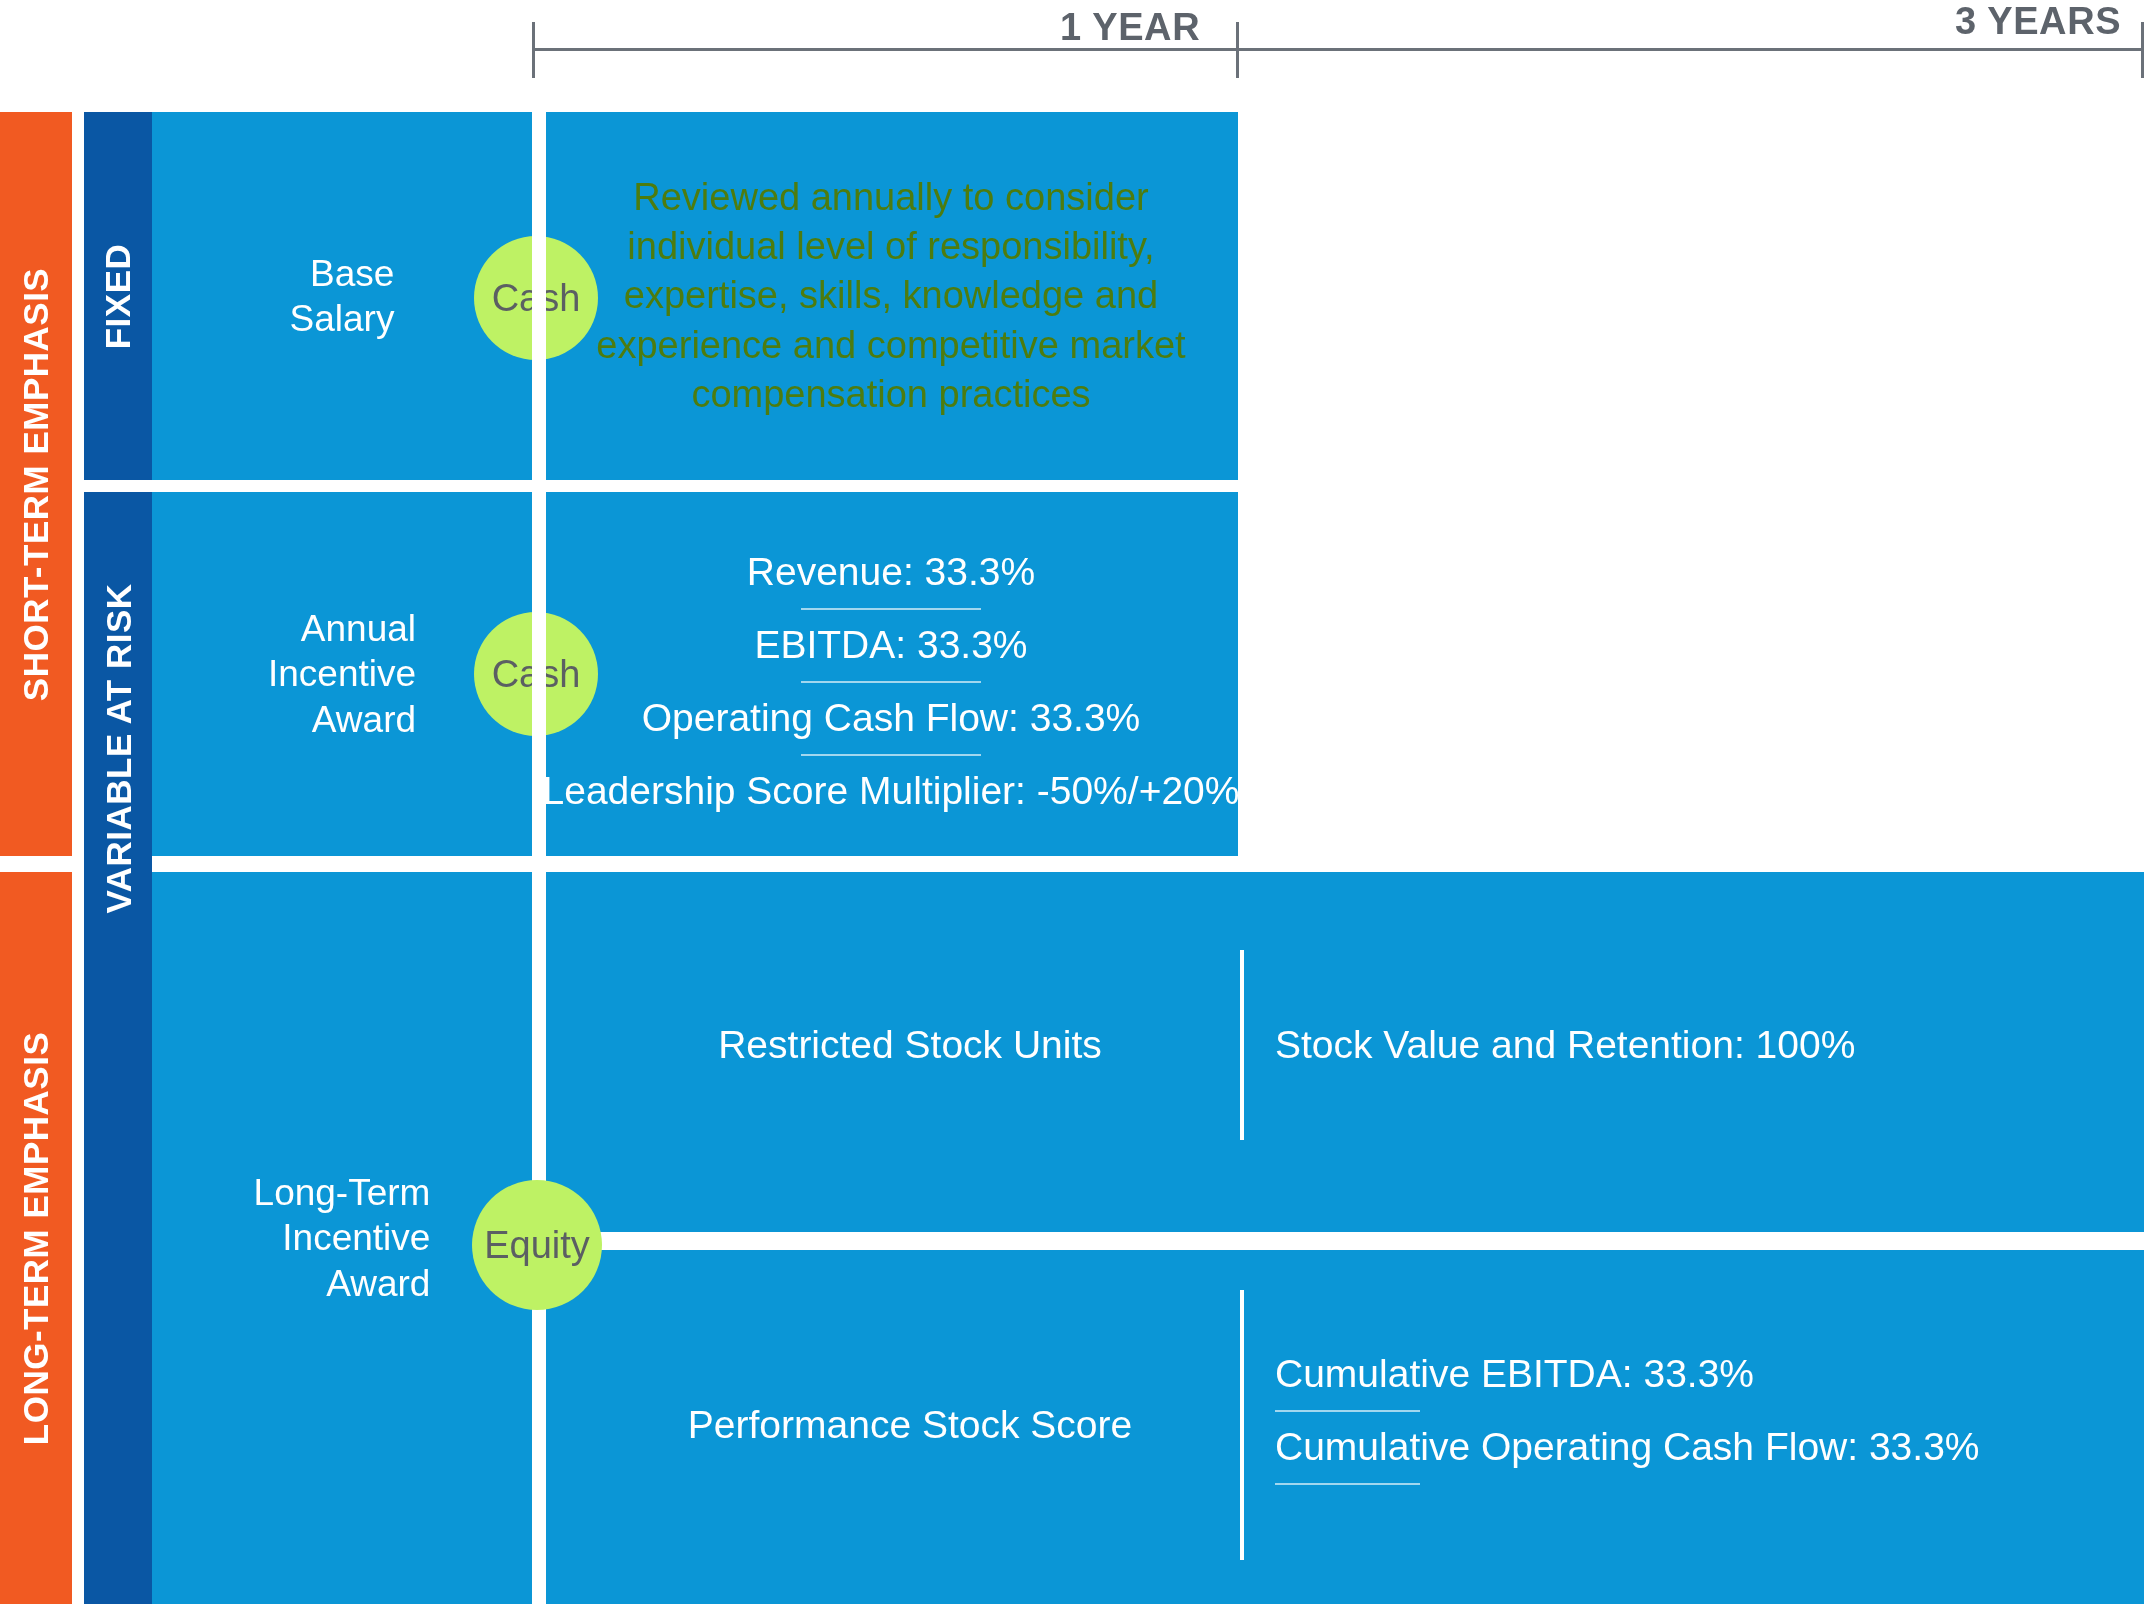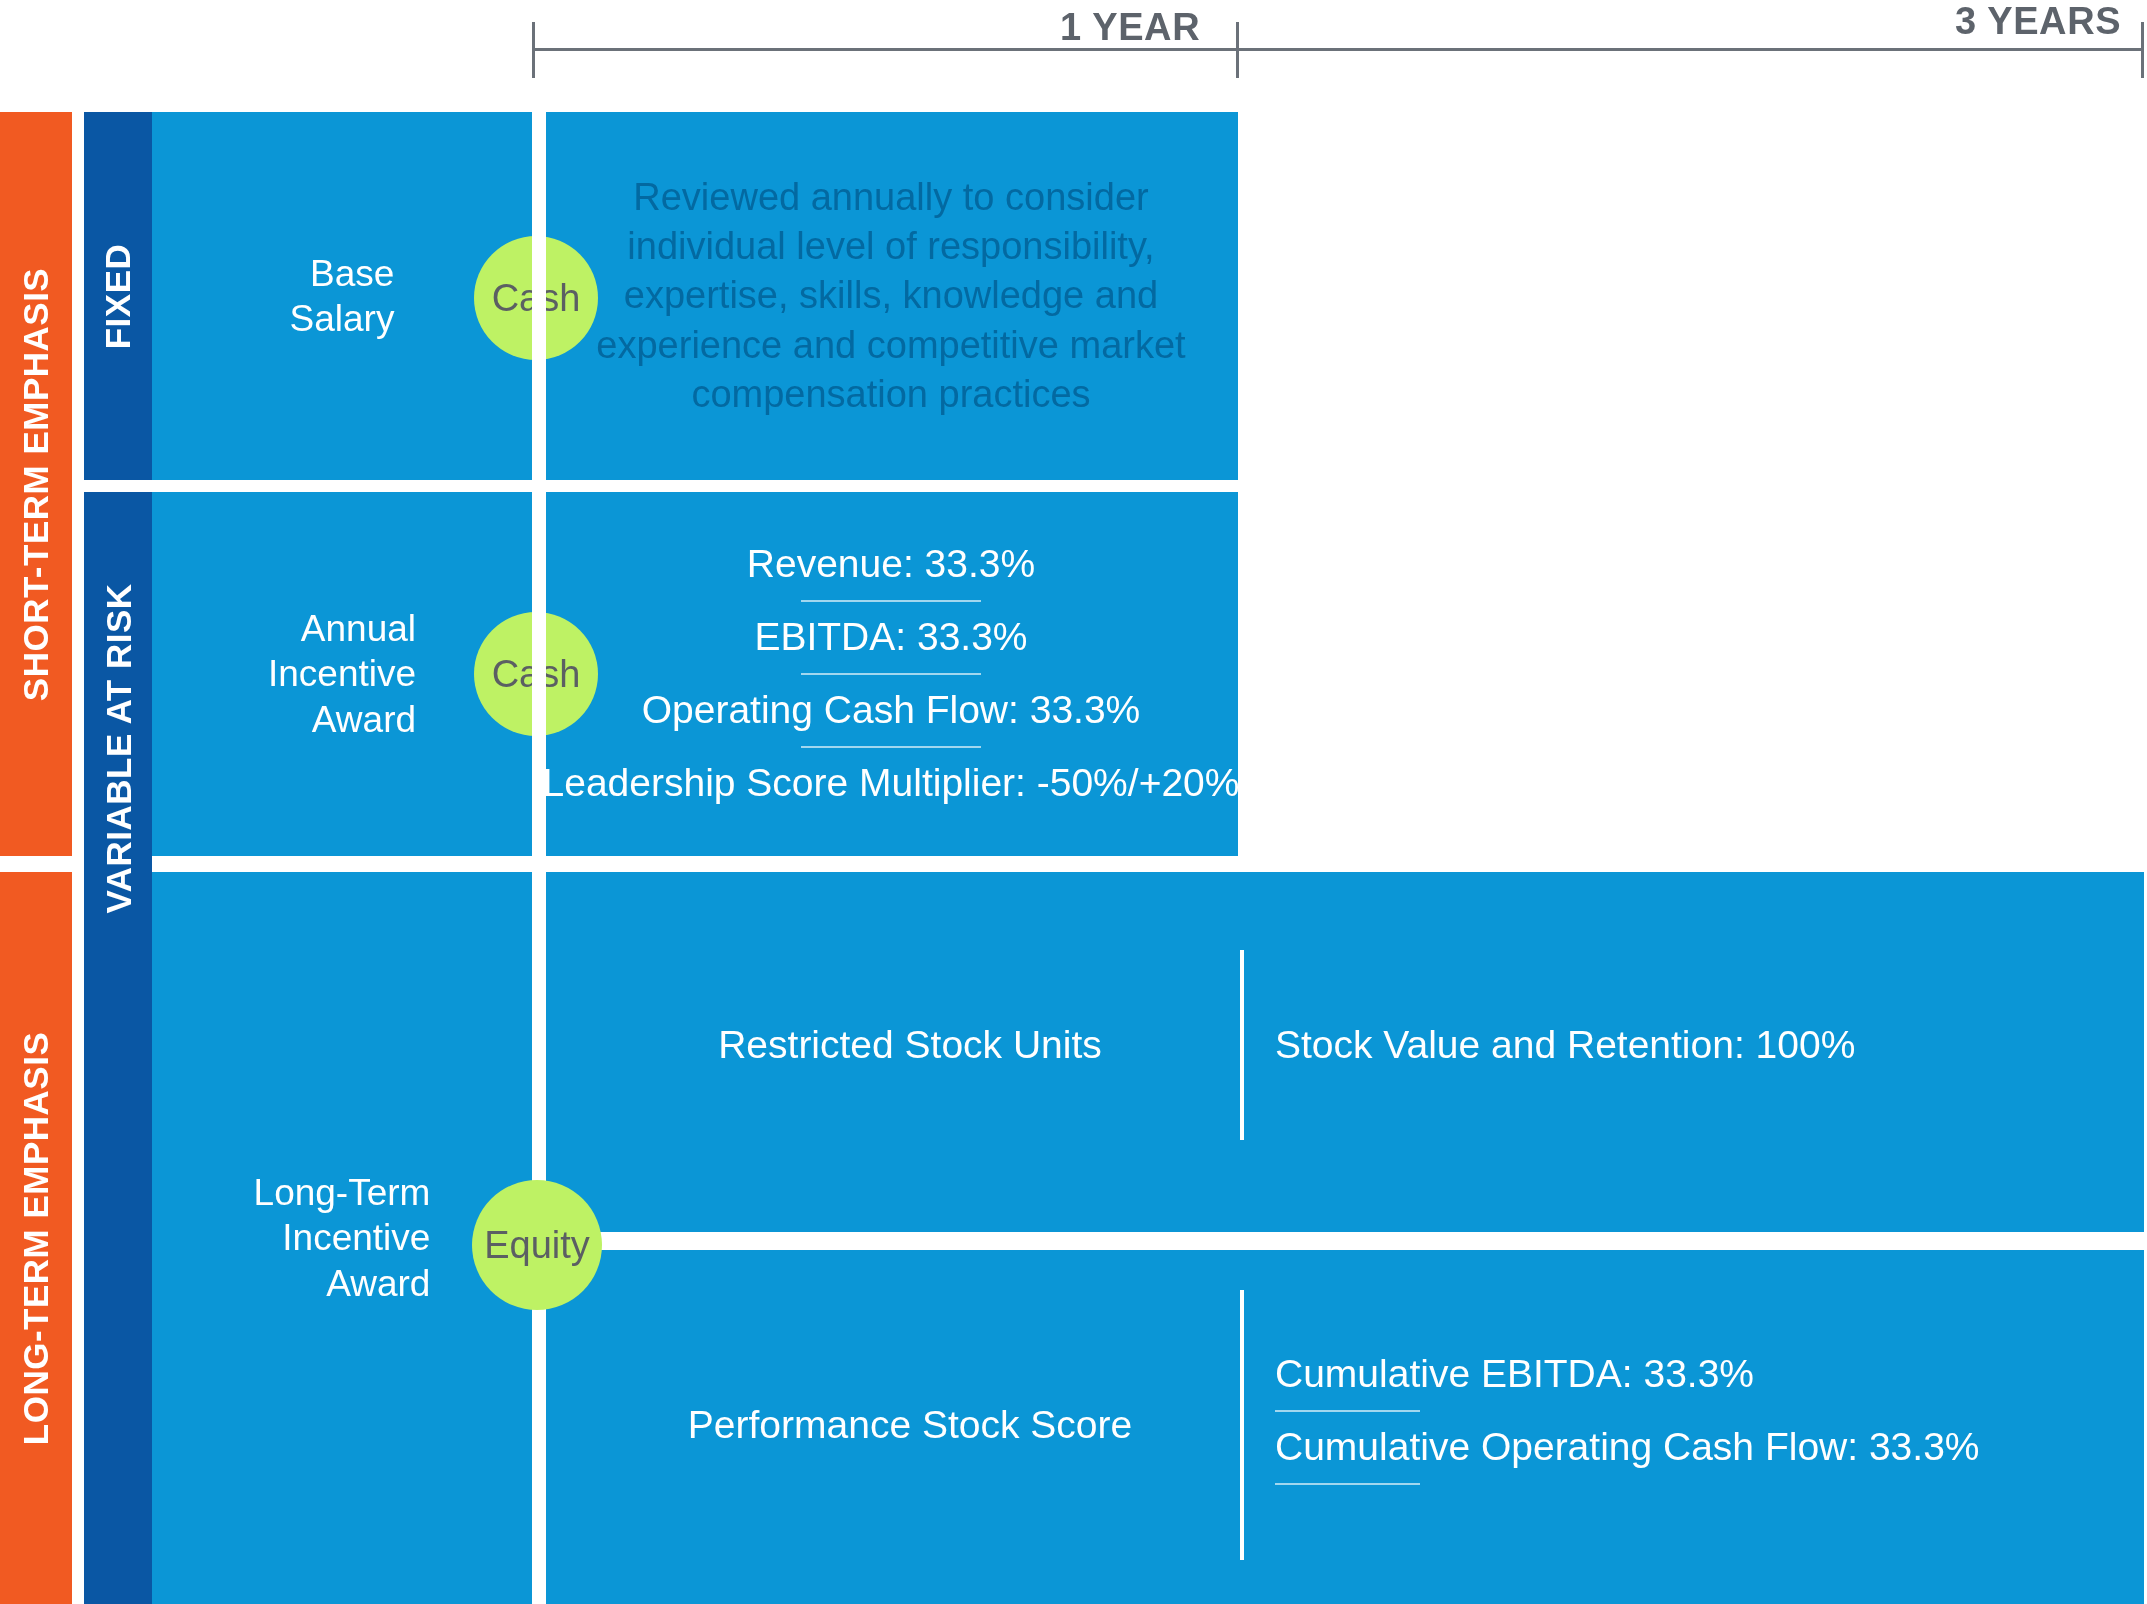--- a/index.html
+++ b/index.html
@@ -75,37 +75,37 @@
     white-space: pre-line;
   }
 
   .panel-body {
     position: absolute;
     display: flex;
     flex-direction: column;
     align-items: center;
     justify-content: center;
     text-align: center;
-    color: #0369a1;
+    color: #4d7c0f;
   }
   .desc-text {
     font-size: 38px;
     line-height: 1.3;
     white-space: pre-line;
   }
 
   
   .metric-stack {
     position: absolute;
     display: flex;
     flex-direction: column;
     justify-content: center;
     color: #ffffff;
   }
-  .metric-stack.center { align-items: center; text-align: right; }
+  .metric-stack.center { align-items: center; text-align: right; margin-top: 8px; }
   .metric-stack.left   { align-items: flex-start; text-align: left; }
   .metric-row {
     font-size: 39px;
     line-height: 1.15;
     white-space: nowrap;
   }
   .metric-sep {
     height: 2px;
     background: rgba(255,255,255,0.62);
     margin: 13px 0;

